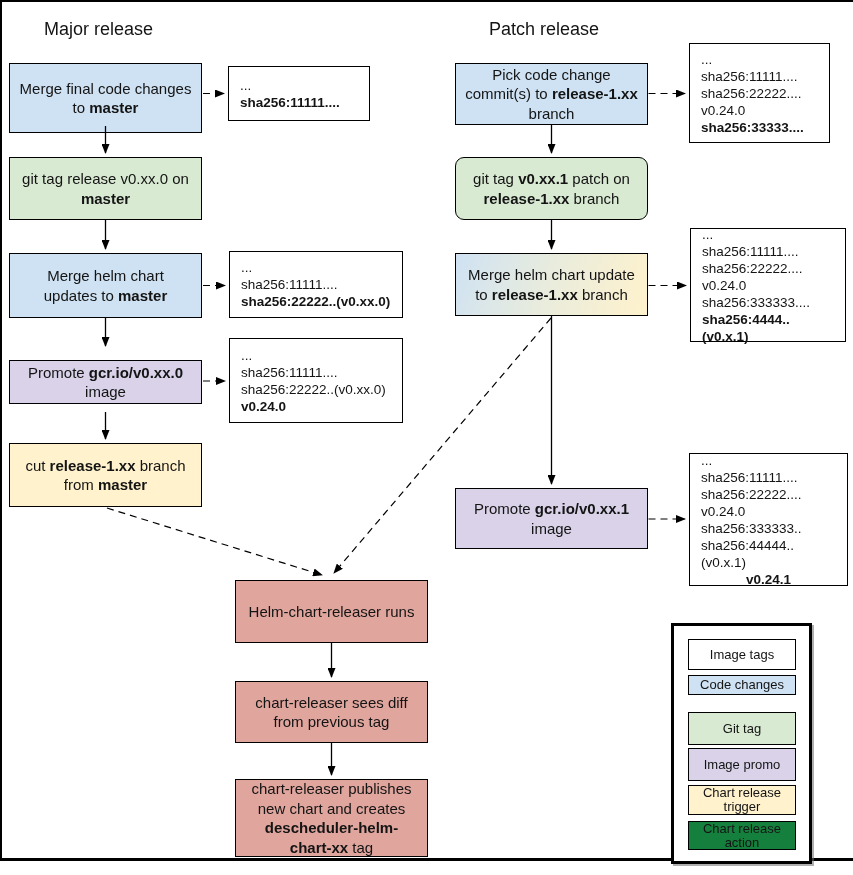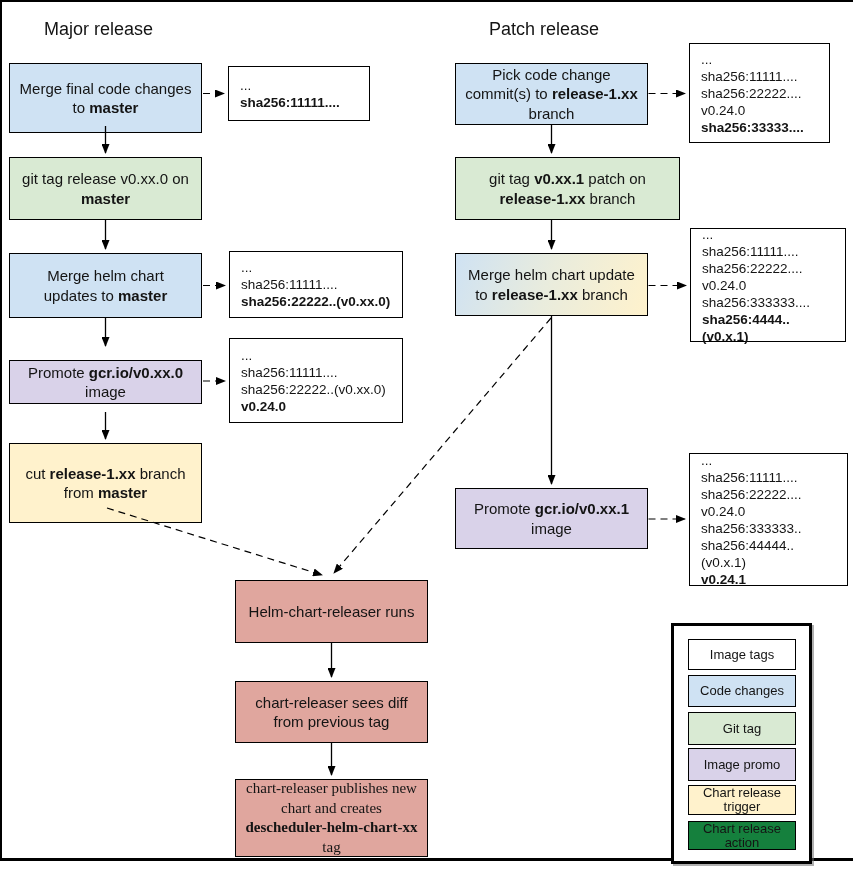--- a/index.html
+++ b/index.html
@@ -19,45 +19,45 @@
   .c-yellow{background:#fff2cc;}
   .c-red{background:#e0a69e;}
   .c-lred{background:#15803d;}
   .c-white{background:#fff;}
   .c-grad{background:linear-gradient(110deg,#cfe2f3 0%,#e9ecdd 48%,#fff2cc 100%);}
   
   #m1{left:9px;top:63px;width:193px;height:70px;}
   #m2{left:9px;top:157px;width:193px;height:63px;}
   #m3{left:9px;top:253px;width:193px;height:65px;}
   #m4{left:9px;top:360px;width:193px;height:44px;}
-  #m5{left:9px;top:443px;width:193px;height:80px;}
+  #m5{left:9px;top:443px;width:193px;height:64px;}
   #p1{left:455px;top:63px;width:193px;height:62px;}
-  #p2{left:455px;top:157px;width:225px;height:63px;}
+  #p2{left:455px;top:157px;width:193px;height:63px;border-radius:9px;}
   #p3{left:455px;top:253px;width:193px;height:63px;}
   #p4{left:455px;top:488px;width:193px;height:61px;}
   #c1{left:235px;top:580px;width:193px;height:63px;}
   #c2{left:235px;top:681px;width:193px;height:62px;}
-  #c3{left:235px;top:779px;width:193px;height:78px;padding:3px 9px;font-family:Liberation Serif, serif;}
+  #c3{left:235px;top:779px;width:193px;height:78px;padding:3px 9px;}
   
   #am1{left:228px;top:66px;width:142px;height:55px;}
   #am3{left:229px;top:251px;width:174px;height:67px;}
   #am4{left:229px;top:338px;width:174px;height:85px;}
   #ap1{left:689px;top:43px;width:141px;height:100px;}
   #ap3{left:690px;top:228px;width:156px;height:114px;}
   #ap4{left:689px;top:453px;width:159px;height:133px;}
   #title-major{left:44px;top:19px;}
   #title-patch{left:489px;top:19px;}
   
   .legend{position:absolute;left:671px;top:623px;width:141px;height:241px;box-sizing:border-box;
           border:3px solid #000;background:#fff;box-shadow:2px 2px 0 rgba(110,110,110,.55);}
   .legend .item{position:absolute;left:14px;width:108px;box-sizing:border-box;border:1px solid #000;
           display:flex;align-items:center;justify-content:center;text-align:center;
           font-size:13px;line-height:14px;}
   #lg1{top:13px;height:31px;}
-  #lg2{top:49px;height:32px;}
+  #lg2{top:49px;height:20px;}
   #lg3{top:86px;height:33px;}
   #lg4{top:122px;height:33px;}
   #lg5{top:159px;height:30px;}
   #lg6{top:195px;height:29px;}
   svg.arrows{position:absolute;left:0;top:0;pointer-events:none;}
   .solid{stroke:#000;stroke-width:1.3;fill:none;}
   .dash{stroke:#000;stroke-width:1.2;fill:none;stroke-dasharray:7 5;}
 </style>
 </head>
 <body>
@@ -136,21 +136,21 @@
     <div>sha256:333333....</div>
     <div style="font-weight: bold;">sha256:4444..(v0.x.1)</div>
   </div>
 <div class="ann" id="ap4">
     <div>...</div>
     <div>sha256:11111....</div>
     <div>sha256:22222....</div>
     <div>v0.24.0</div>
     <div>sha256:333333..</div>
     <div>sha256:44444..(v0.x.1)</div>
-    <div style="font-weight: bold;">v0.24.1</div>
+    <div style="font-weight: bold; text-align: center;">v0.24.1</div>
   </div>
 
 <div class="legend">
   <div class="item c-white" id="lg1">Image tags</div>
   <div class="item c-blue" id="lg2">Code changes</div>
   <div class="item c-green" id="lg3">Git tag</div>
   <div class="item c-purple" id="lg4">Image promo</div>
   <div class="item c-yellow" id="lg5">Chart release trigger</div>
   <div class="item c-lred" id="lg6">Chart release action</div>
 </div>

